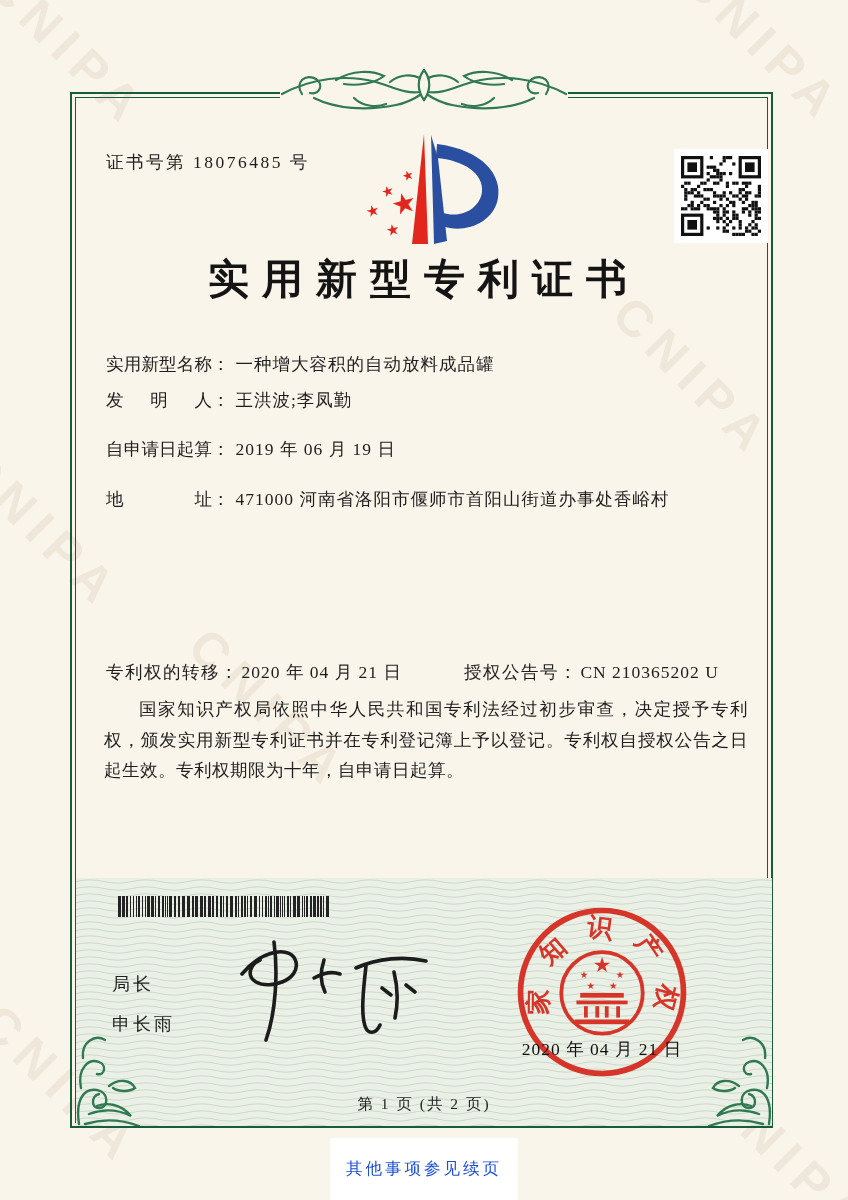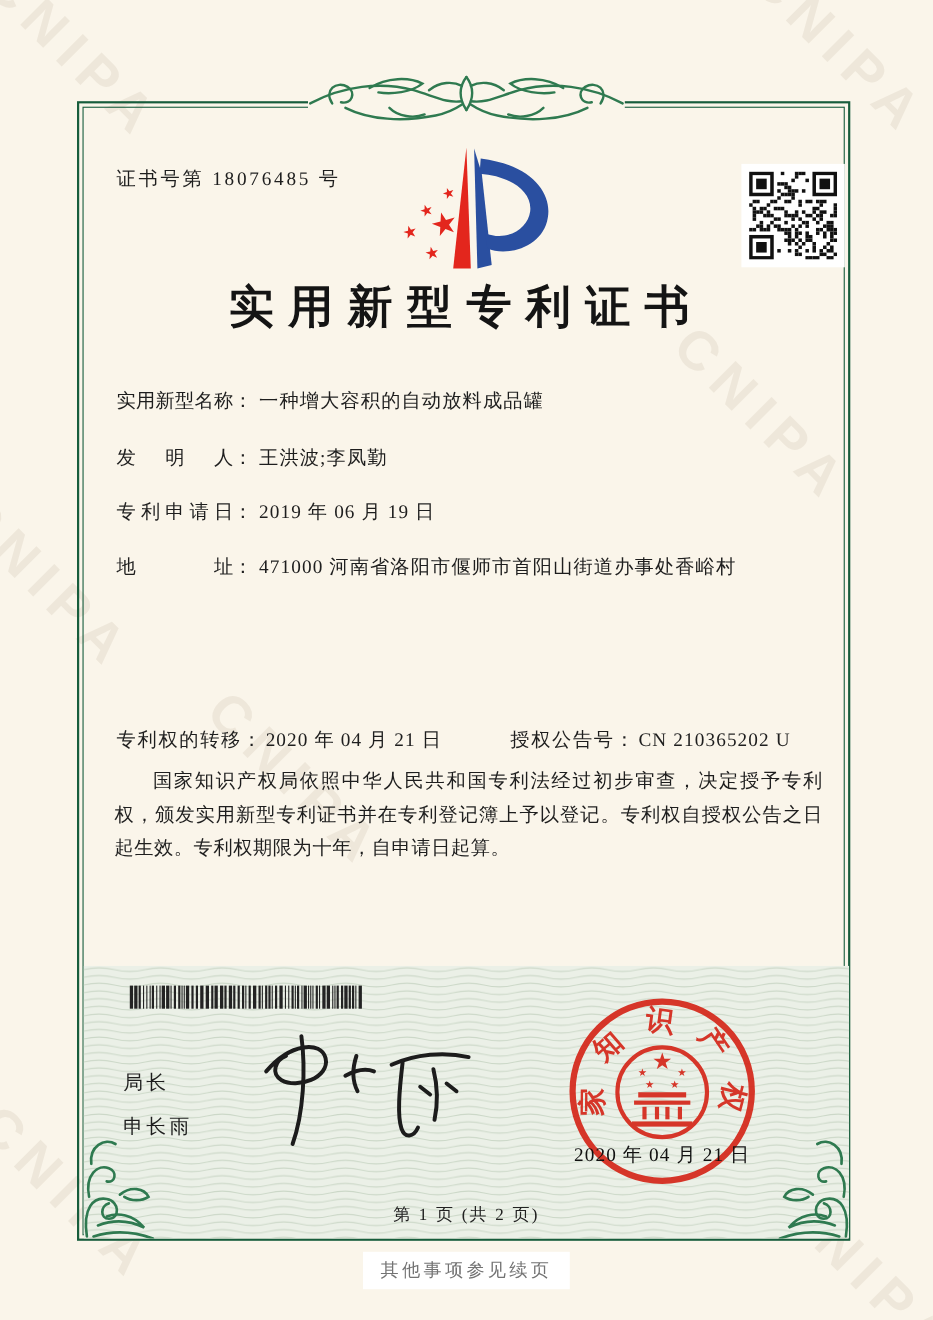--- a/index.html
+++ b/index.html
@@ -45,21 +45,21 @@
   }
   .fields{position:absolute;left:106px;top:352px;width:640px;z-index:3;}
   .frow{font-size:17.5px;margin-bottom:29px;height:23px;white-space:nowrap;}
   .frow .lab{
     display:inline-block;width:106px;
     text-align:justify;text-align-last:justify;
     vertical-align:bottom;
   }
   .frow .col{display:inline-block;}
   .frow .val{display:inline-block;margin-left:6px;letter-spacing:1px;}
-  .f0{margin-bottom:29px}.f1{margin-bottom:26px}.f2{margin-bottom:27px}
+  .f0{margin-bottom:13px}.f1{margin-bottom:26px}.f2{margin-bottom:27px}
   .f3{margin-bottom:27px}.f4{margin-bottom:27px}.f5{margin-bottom:27px}
   .grantrow{position:absolute;left:106px;top:660px;z-index:3;font-size:17.5px;white-space:nowrap;}
   .grantrow .glab{letter-spacing:1.5px;}
   .grantrow .gval{letter-spacing:1px;margin-left:4px;}
   .grantrow .gap{display:inline-block;width:62px;}
   .paras{position:absolute;left:104px;top:694px;width:644px;z-index:3;}
   .paras p{
     margin:0;font-size:17.5px;line-height:30.5px;
     text-indent:2em;letter-spacing:0.5px;text-align:justify;
   }
@@ -75,22 +75,22 @@
     text-align:center;font-size:17.5px;letter-spacing:1px;color:#111;
   }
   .pageno{
     position:absolute;left:0;top:1094px;width:848px;text-align:center;z-index:3;
     font-size:15.5px;letter-spacing:2px;color:#222;
   }
   .footnote{
     position:absolute;left:0;top:1138px;width:848px;text-align:center;z-index:3;
   }
   .footnote span{
-    display:inline-block;background:#ffffff;padding:6px 16px;
-    font-size:16.5px;letter-spacing:3px;color:#737373;
+    display:inline-block;background:#ffffff;padding:20px 16px;
+    font-size:16.5px;letter-spacing:3px;color:#1d4ed8;
   }
 </style>
 </head>
 <body>
 
 <div class="wm" style="left:-34px;top:18px;">CNIPA</div>
 <div class="wm" style="left:662px;top:14px;">CNIPA</div>
 <div class="wm" style="left:592px;top:348px;">CNIPA</div>
 <div class="wm" style="left:-60px;top:500px;">CNIPA</div>
 <div class="wm" style="left:168px;top:680px;">CNIPA</div>
@@ -356,21 +356,21 @@
 <div class="title">实用新型专利证书</div>
 
 <div class="fields">
   <div class="frow f0">
     <span class="lab">实用新型名称</span><span class="col">：</span><span class="val">一种增大容积的自动放料成品罐</span>
   </div>
   <div class="frow f1">
     <span class="lab">发明人</span><span class="col">：</span><span class="val">王洪波;李凤勤</span>
   </div>
   <div class="frow f3">
-    <span class="lab">专利申请日</span><span class="col">：</span><span class="val">2019 年 06 月 19 日</span>
+    <span class="lab">自申请日起算</span><span class="col">：</span><span class="val">2019 年 06 月 19 日</span>
   </div>
   <div class="frow f5">
     <span class="lab">地址</span><span class="col">：</span><span class="val">471000 河南省洛阳市偃师市首阳山街道办事处香峪村</span>
   </div>
 </div>
 
 <div class="grantrow">
   <span class="glab">专利权的转移</span><span>：</span><span class="gval">2020 年 04 月 21 日</span><span class="gap"></span><span class="glab">授权公告号</span><span>：</span><span class="gval">CN 210365202 U</span>
 </div>
 

